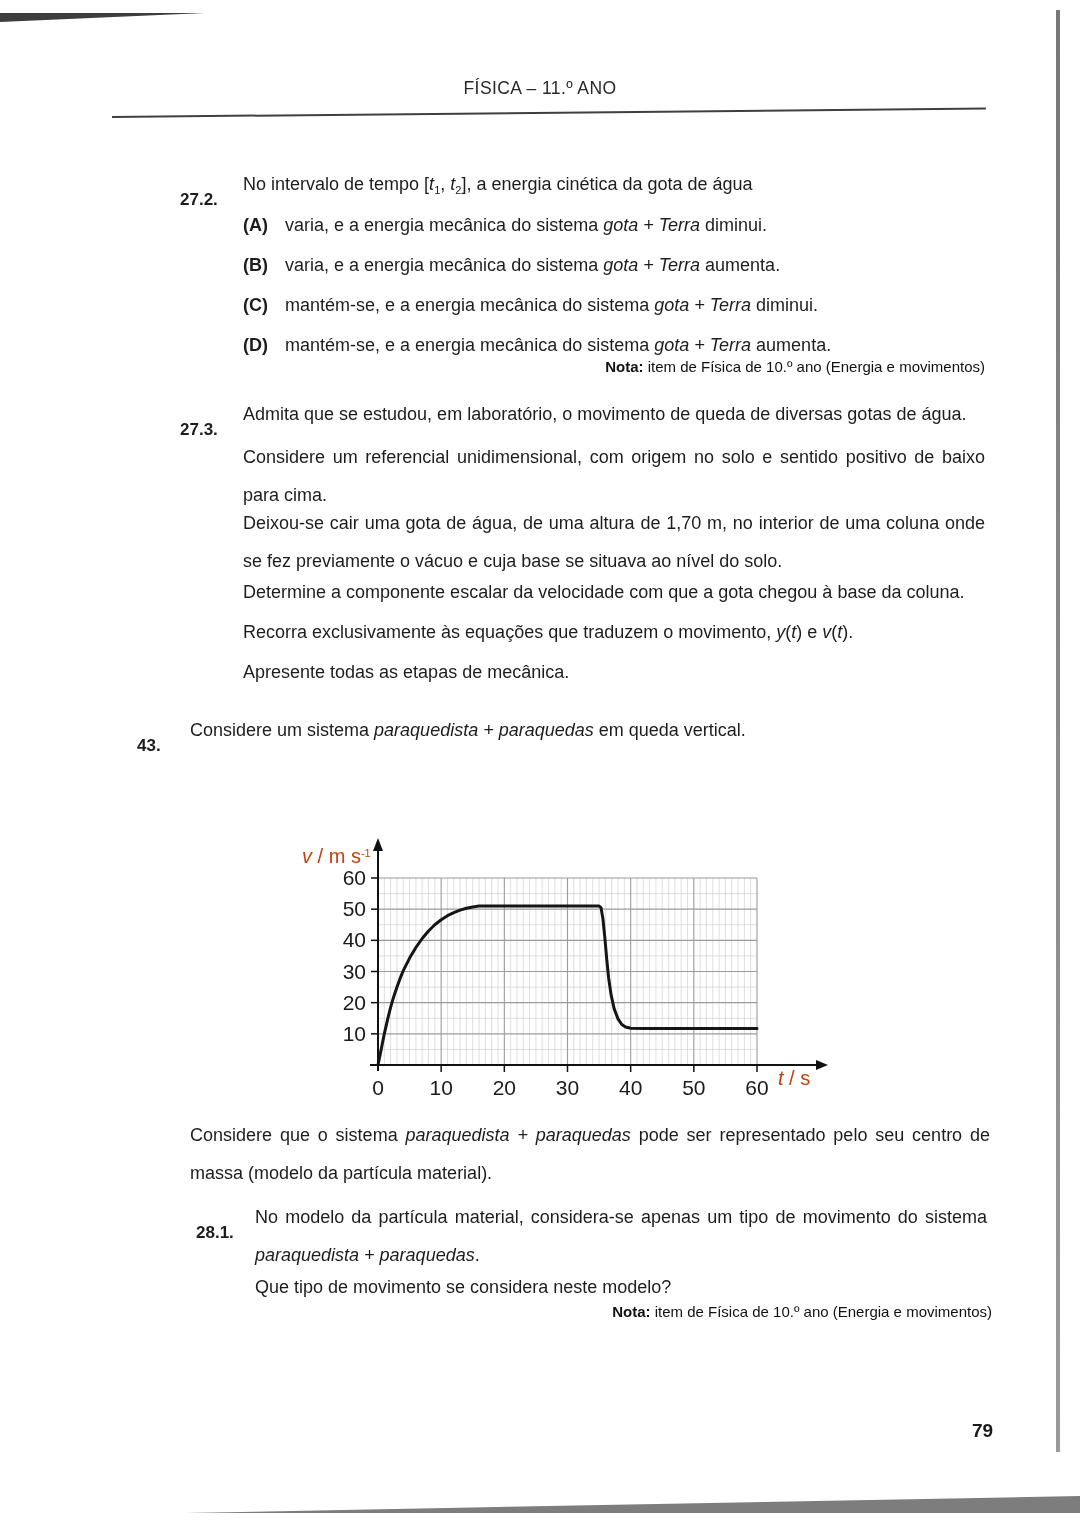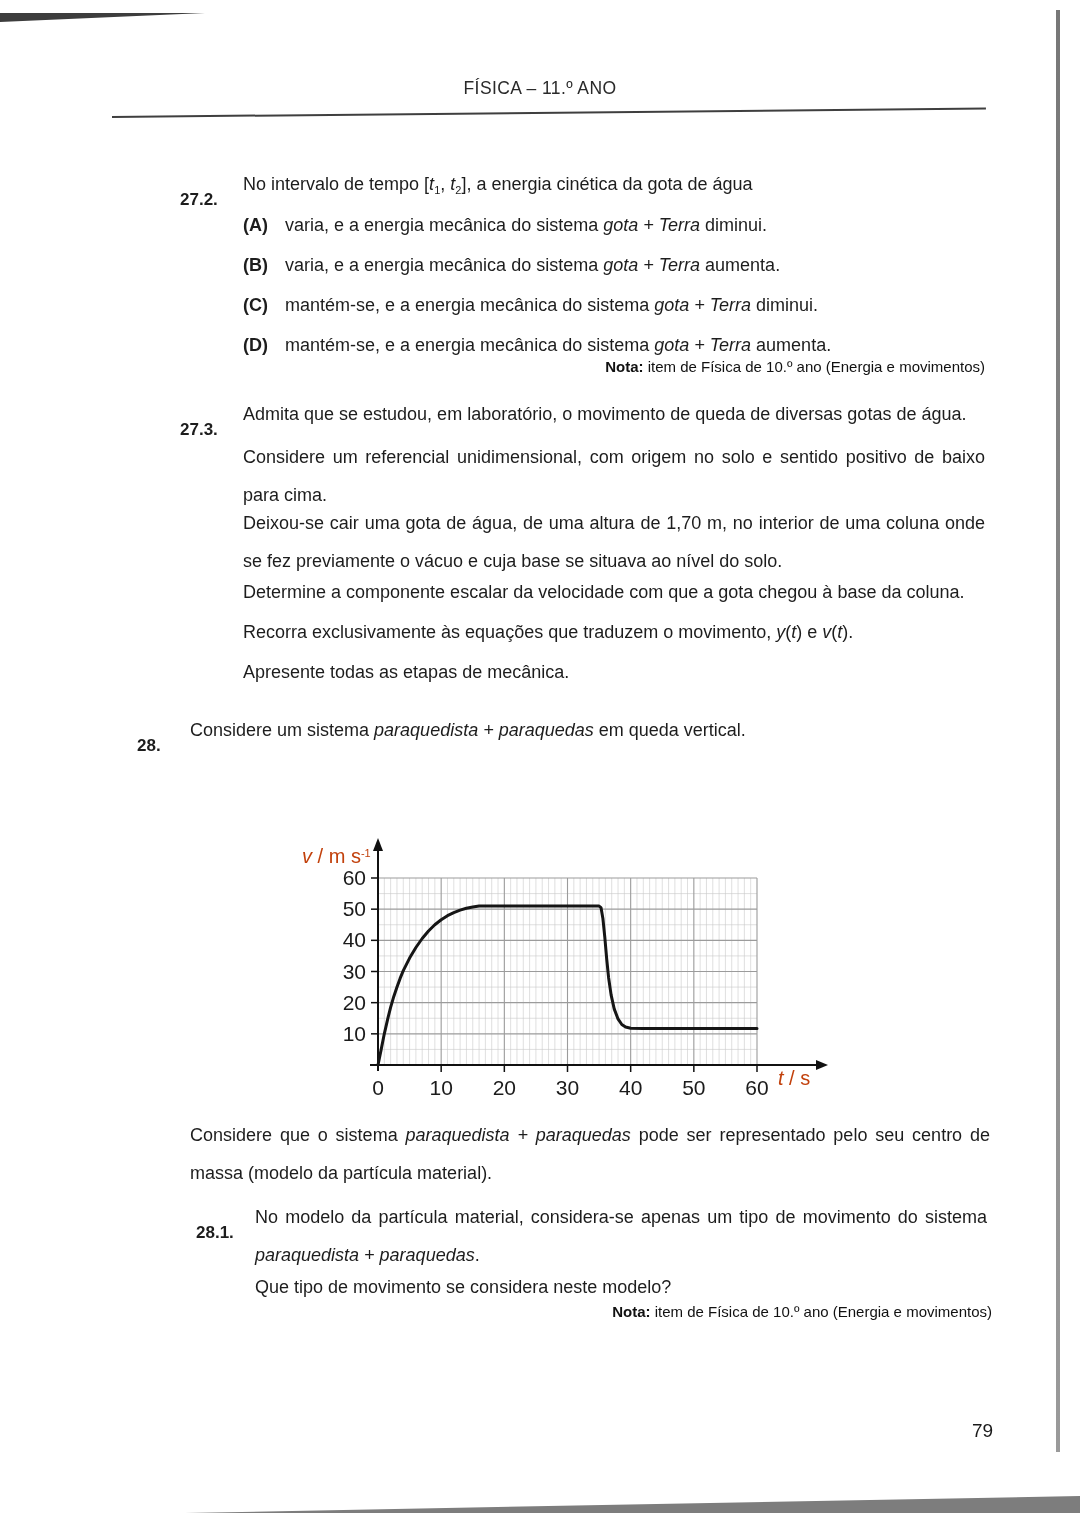--- a/index.html
+++ b/index.html
@@ -19,21 +19,21 @@
     background:#3f3f3f;transform:rotate(-.55deg);transform-origin:left center;
   }
   .qnum{font-weight:700;font-size:17px;margin-top:22px;}
   .body-text{font-size:18px;line-height:38px;text-align:justify;}
   .single{white-space:nowrap;text-align:left;}
   .option{display:flex;height:40px;line-height:27px;font-size:18px;}
   .olabel{font-weight:700;width:42px;flex:0 0 42px;}
   .note{font-size:15px;color:#111;white-space:nowrap;text-align:right;}
   .sub{font-size:11px;vertical-align:-4px;}
   .sup{font-size:11px;vertical-align:6px;}
-  .pagenum{position:absolute;left:972px;top:1420px;font-size:19px;font-weight:400;color:#1a1a1a;}
+  .pagenum{position:absolute;left:972px;top:1420px;font-size:19px;font-weight:700;color:#1a1a1a;}
   
   .wedge-top{
     position:absolute;left:0;top:13px;width:0;height:0;
     border-top:9px solid #3d3d3d;border-right:205px solid transparent;
   }
   .wedge-bottom{
     position:absolute;left:185px;top:1496px;width:0;height:0;
     border-bottom:17px solid #7d7d7d;border-left:895px solid transparent;
   }
   .edge-line{
@@ -84,21 +84,21 @@
   <div class="abs note" style="right:95px;top:358px"><span style="font-weight: 700;">Nota:</span><span> item de Física de 10.º ano (Energia e movimentos)</span></div>
 
   <div class="abs qnum" style="left:180px;top:398px">27.3.</div>
   <div class="abs body-text single" style="left:243px;top:395px"><span>Admita que se estudou, em laboratório, o movimento de queda de diversas gotas de água.</span></div>
   <div class="abs body-text" style="left:243px;top:438px;width:742px"><span>Considere um referencial unidimensional, com origem no solo e sentido positivo de baixo para cima.</span></div>
   <div class="abs body-text" style="left:243px;top:504px;width:742px"><span>Deixou-se cair uma gota de água, de uma altura de 1,70 m, no interior de uma coluna onde se fez previamente o vácuo e cuja base se situava ao nível do solo.</span></div>
   <div class="abs body-text single" style="left:243px;top:573px"><span>Determine a componente escalar da velocidade com que a gota chegou à base da coluna.</span></div>
   <div class="abs body-text single" style="left:243px;top:613px"><span>Recorra exclusivamente às equações que traduzem o movimento, </span><span style="font-style: italic;">y</span><span>(</span><span style="font-style: italic;">t</span><span>) e </span><span style="font-style: italic;">v</span><span>(</span><span style="font-style: italic;">t</span><span>).</span></div>
   <div class="abs body-text single" style="left:243px;top:653px"><span>Apresente todas as etapas de mecânica.</span></div>
 
-  <div class="abs qnum" style="left:137px;top:714px">28.</div>
+  <div class="abs qnum" style="left:137px;top:714px">43.</div>
   <div class="abs body-text single" style="left:190px;top:711px"><span>Considere um sistema </span><span style="font-style: italic;">paraquedista + paraquedas</span><span> em queda vertical.</span></div>
 
   <div class="abs chart" style="left:300px;top:833px">
     <svg id="chart-svg" width="560" height="292" xmlns="http://www.w3.org/2000/svg">
         <line x1="84.31666666666666" y1="45" x2="84.31666666666666" y2="232" stroke="#c9c9c9" stroke-width="0.6"></line>
         <line x1="90.63333333333333" y1="45" x2="90.63333333333333" y2="232" stroke="#c9c9c9" stroke-width="0.6"></line>
         <line x1="96.95" y1="45" x2="96.95" y2="232" stroke="#c9c9c9" stroke-width="0.6"></line>
         <line x1="103.26666666666667" y1="45" x2="103.26666666666667" y2="232" stroke="#c9c9c9" stroke-width="0.6"></line>
         <line x1="109.58333333333333" y1="45" x2="109.58333333333333" y2="232" stroke="#c9c9c9" stroke-width="0.6"></line>
         <line x1="115.9" y1="45" x2="115.9" y2="232" stroke="#c9c9c9" stroke-width="0.6"></line>

